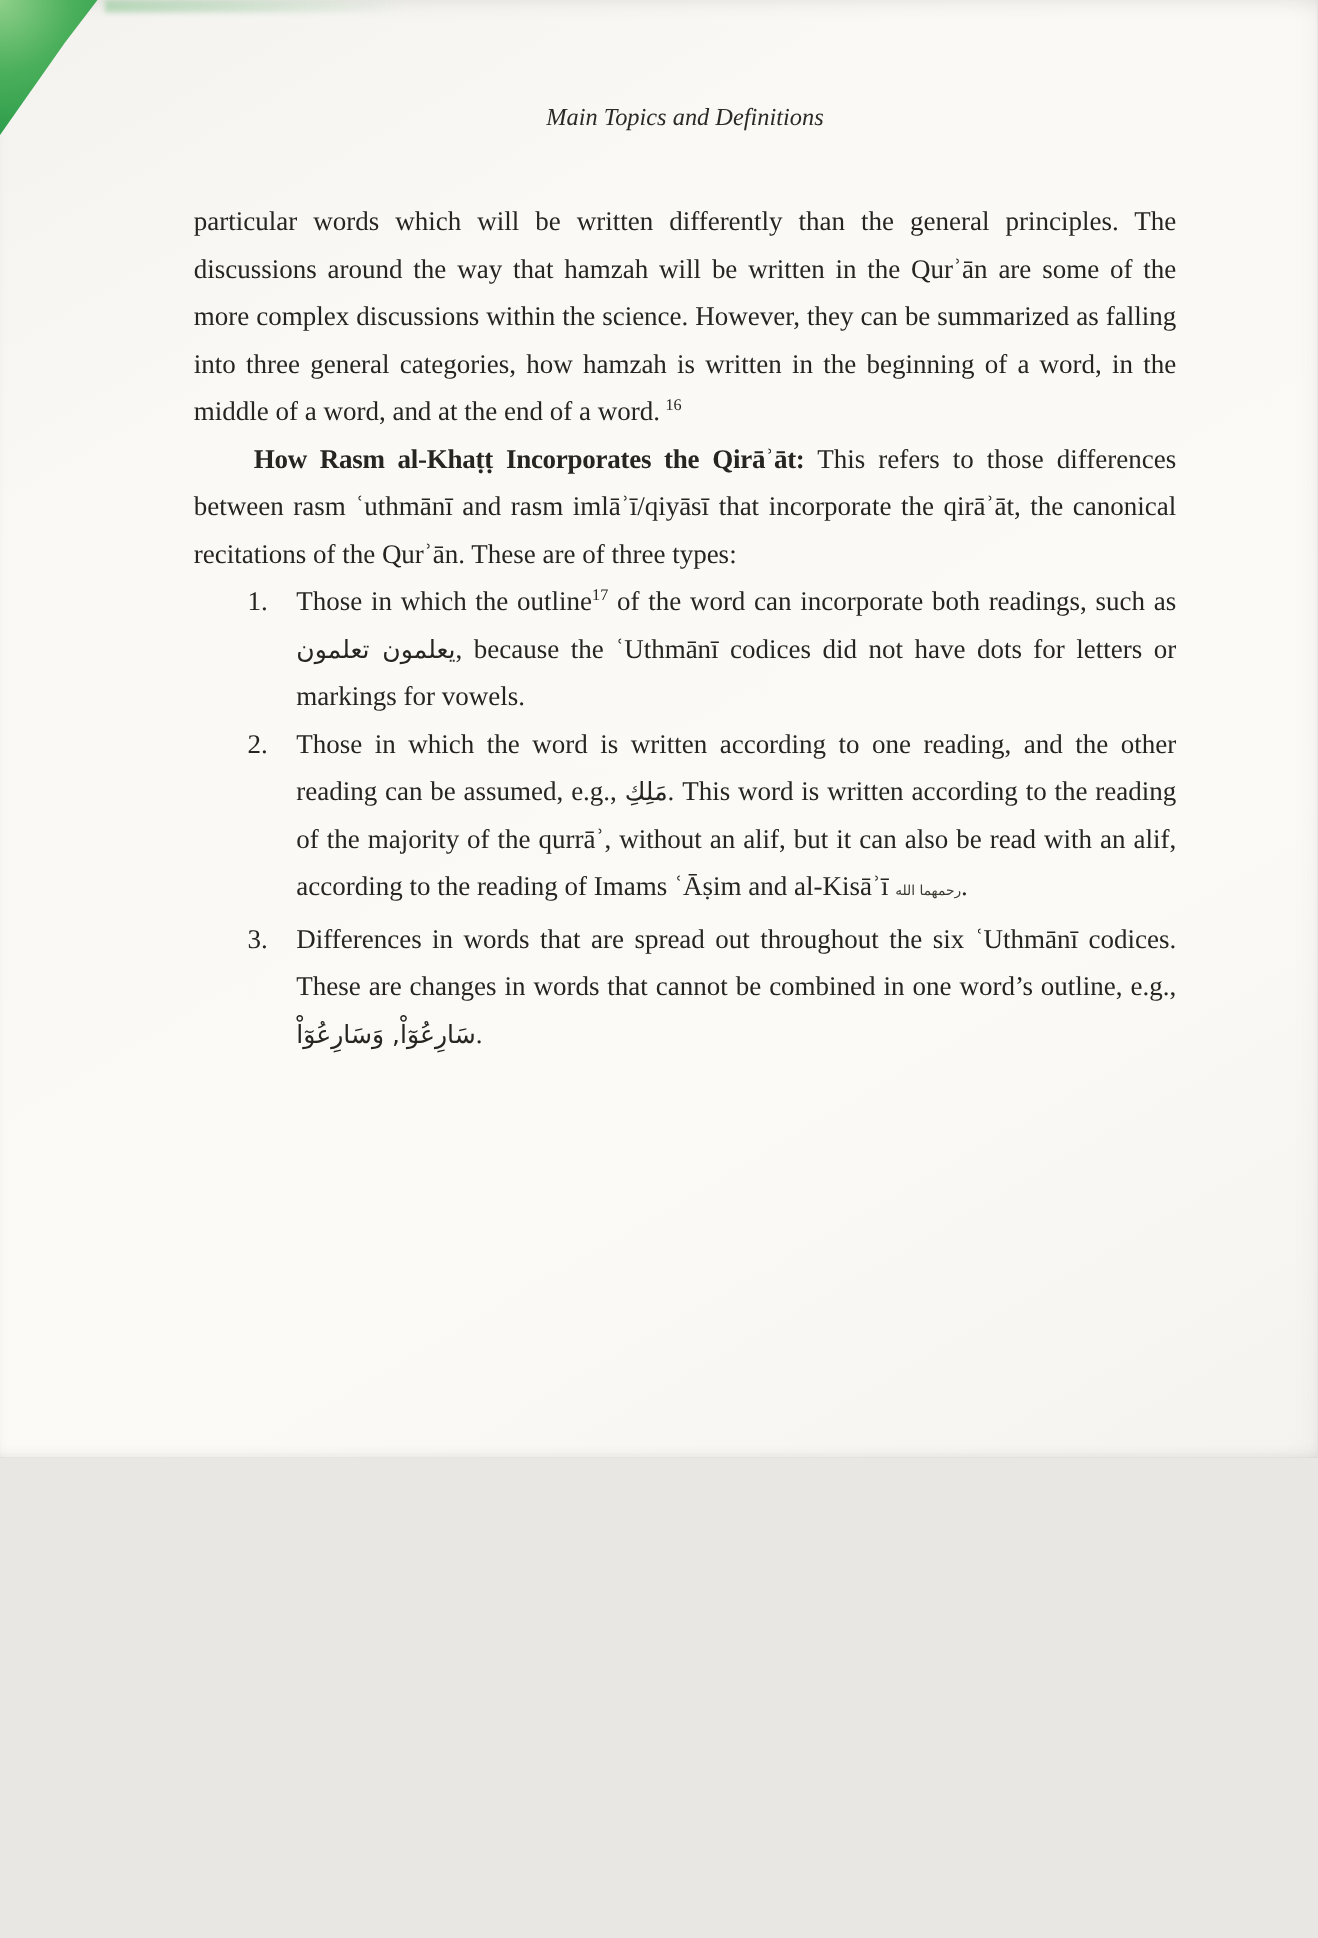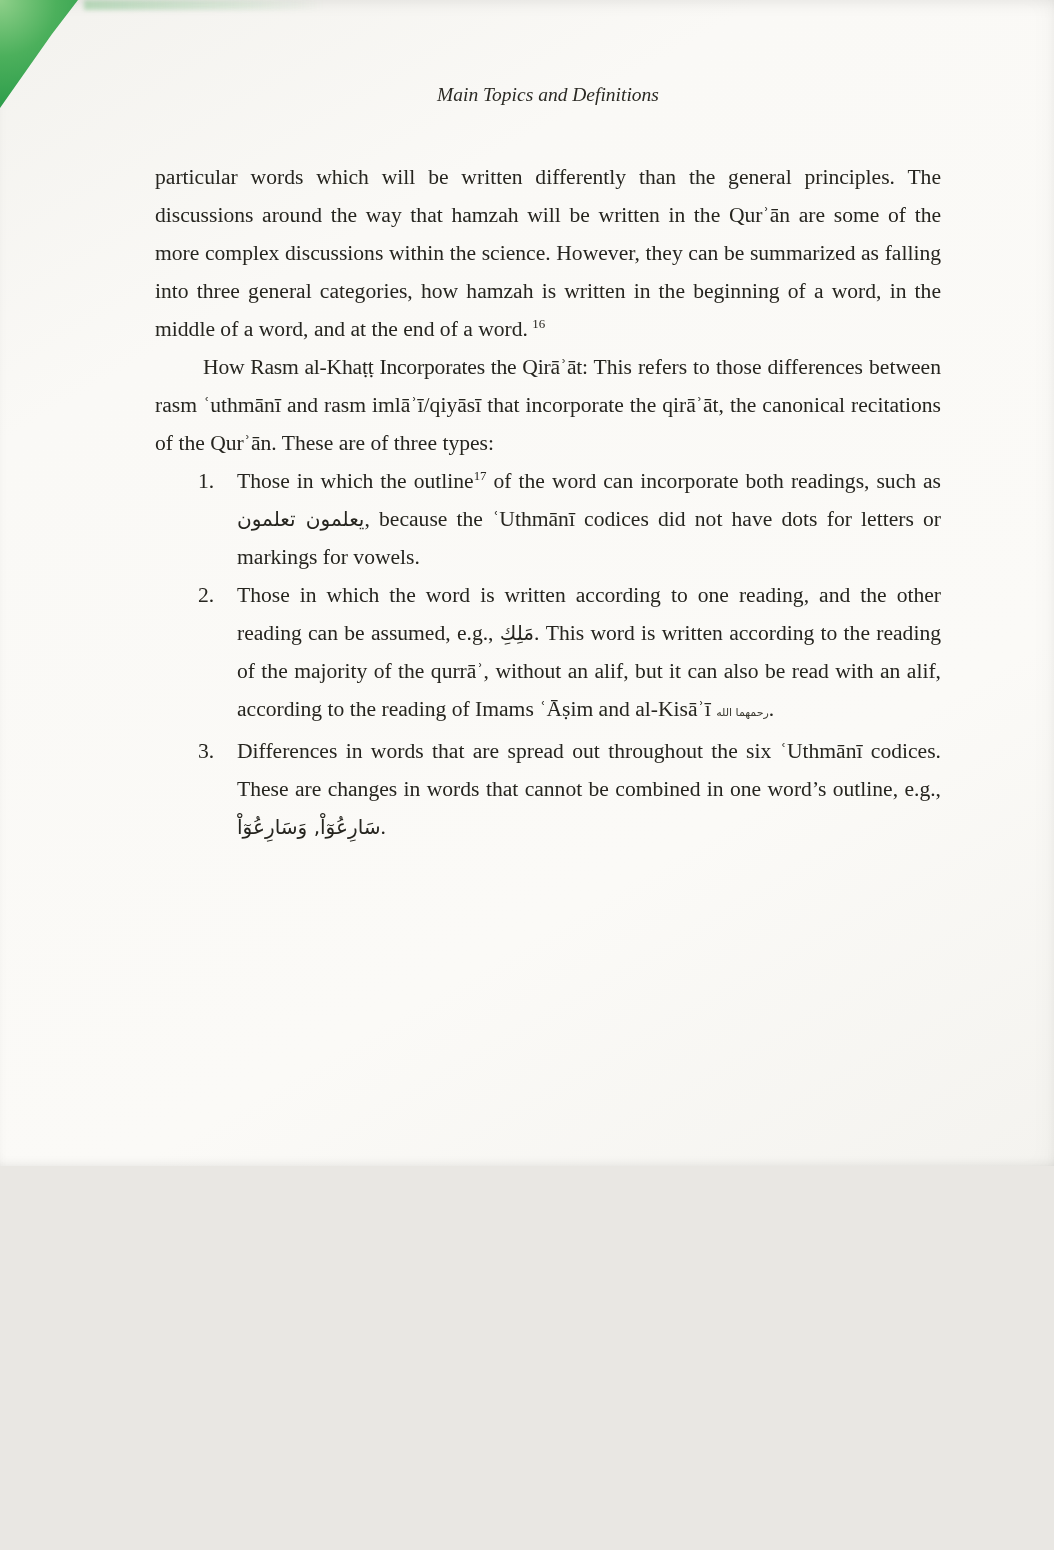--- a/index.html
+++ b/index.html
@@ -44,21 +44,21 @@
     text-align: justify;
   }
   p { margin: 0; }
   .para2 { text-indent: 48px; }
   ol.qlist { list-style: none; margin: 0; padding: 0 0 0 43px; }
   ol.qlist li { display: flex; align-items: flex-start; }
   ol.qlist .num { flex: 0 0 39px; }
   ol.qlist .itxt { flex: 1 1 auto; text-align: justify; }
   .seg-n { }
   .seg-i { }
-  .seg-b { font-weight: normal; letter-spacing: -0.2px; }
+  .seg-b { font-weight: bold; letter-spacing: -0.2px; }
   .seg-sup { vertical-align: super; font-size: 0.60em; line-height: 0; }
   .seg-ar { font-family: "DejaVu Sans", sans-serif; font-size: 0.93em; }
   .seg-hon { font-family: "DejaVu Sans", sans-serif; font-size: 11px; color: #3a392f; margin-top: 33px; }
   .footnotes {
     position: absolute; top: 1286px; left: 155px; width: 786px;
     font-size: 18px; line-height: 33px;
     text-align: justify;
   }
   .fn-rule {
     width: 312px; height: 0;

